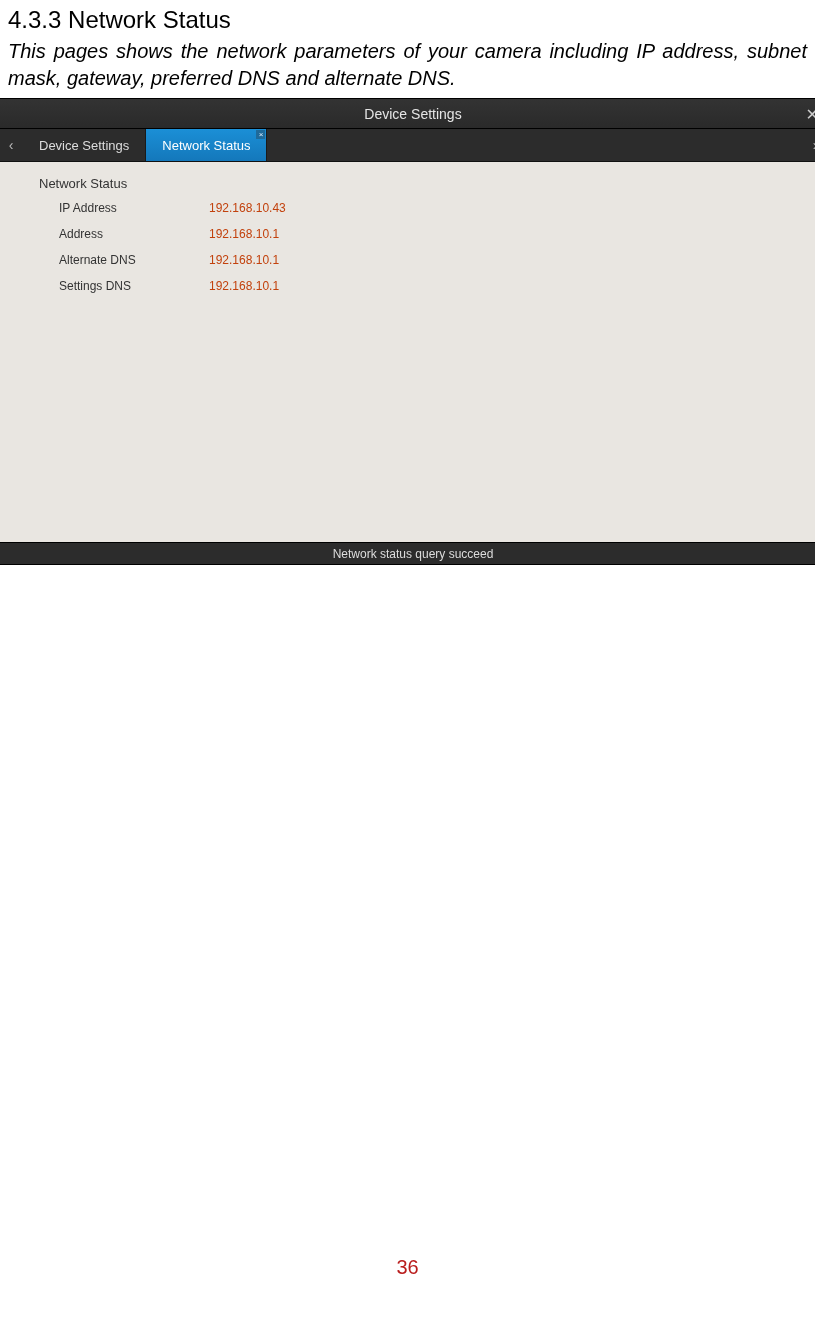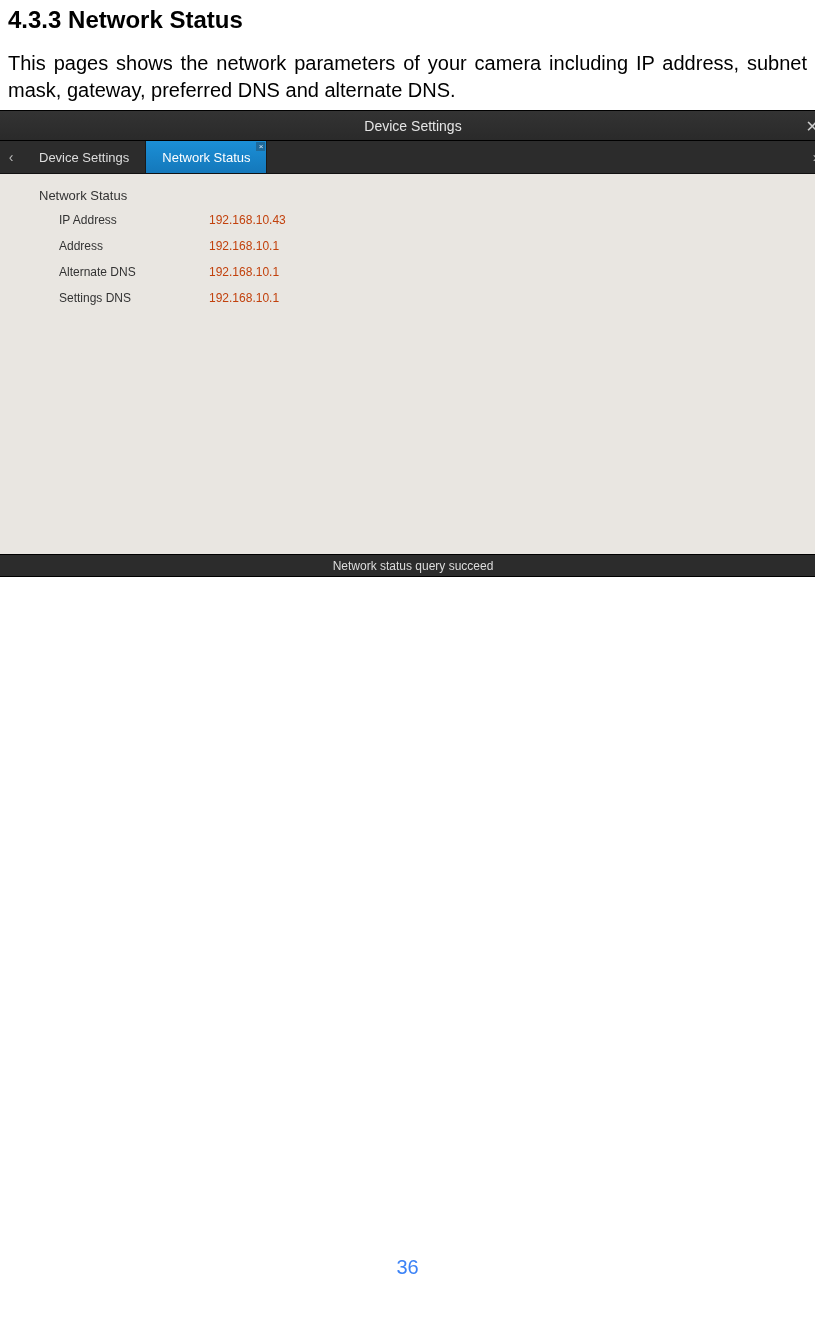--- a/index.html
+++ b/index.html
@@ -8,31 +8,32 @@
       height: 1319px;
       background: #ffffff;
       font-family: Arial, sans-serif;
       position: relative;
     }
     .page-content {
       padding: 0 8px;
     }
     .section-heading {
       font-size: 24px;
-      font-weight: bold;
+      font-weight: normal;
       color: #000;
       margin-top: 6px;
-      margin-bottom: 16px;
+      margin-bottom: 4px;
     }
     .section-desc {
       font-size: 20px;
       color: #000;
       line-height: 1.35;
       text-align: justify;
       margin-bottom: 6px;
+      font-style: italic;
     }
     .app-window {
       width: 830px;
       margin-left: -10px;
       border: 1px solid #000;
       background: #e9e6e1;
     }
     .titlebar {
       height: 30px;
       background: #2c2c2c;
@@ -134,21 +135,21 @@
       justify-content: center;
       border-top: 1px solid #000;
     }
     .page-number {
       position: absolute;
       bottom: 40px;
       left: 0;
       right: 0;
       text-align: center;
       font-size: 20px;
-      color: #3b82f6;
+      color: #b91c1c;
     }
   </style>
 </head>
 <body>
 
 <div class="page-content">
   <h2 class="section-heading">4.3.3 Network Status</h2>
   <p class="section-desc">This pages shows the network parameters of your camera including IP address, subnet mask, gateway, preferred DNS and alternate DNS.</p>
 
   <div class="app-window">

